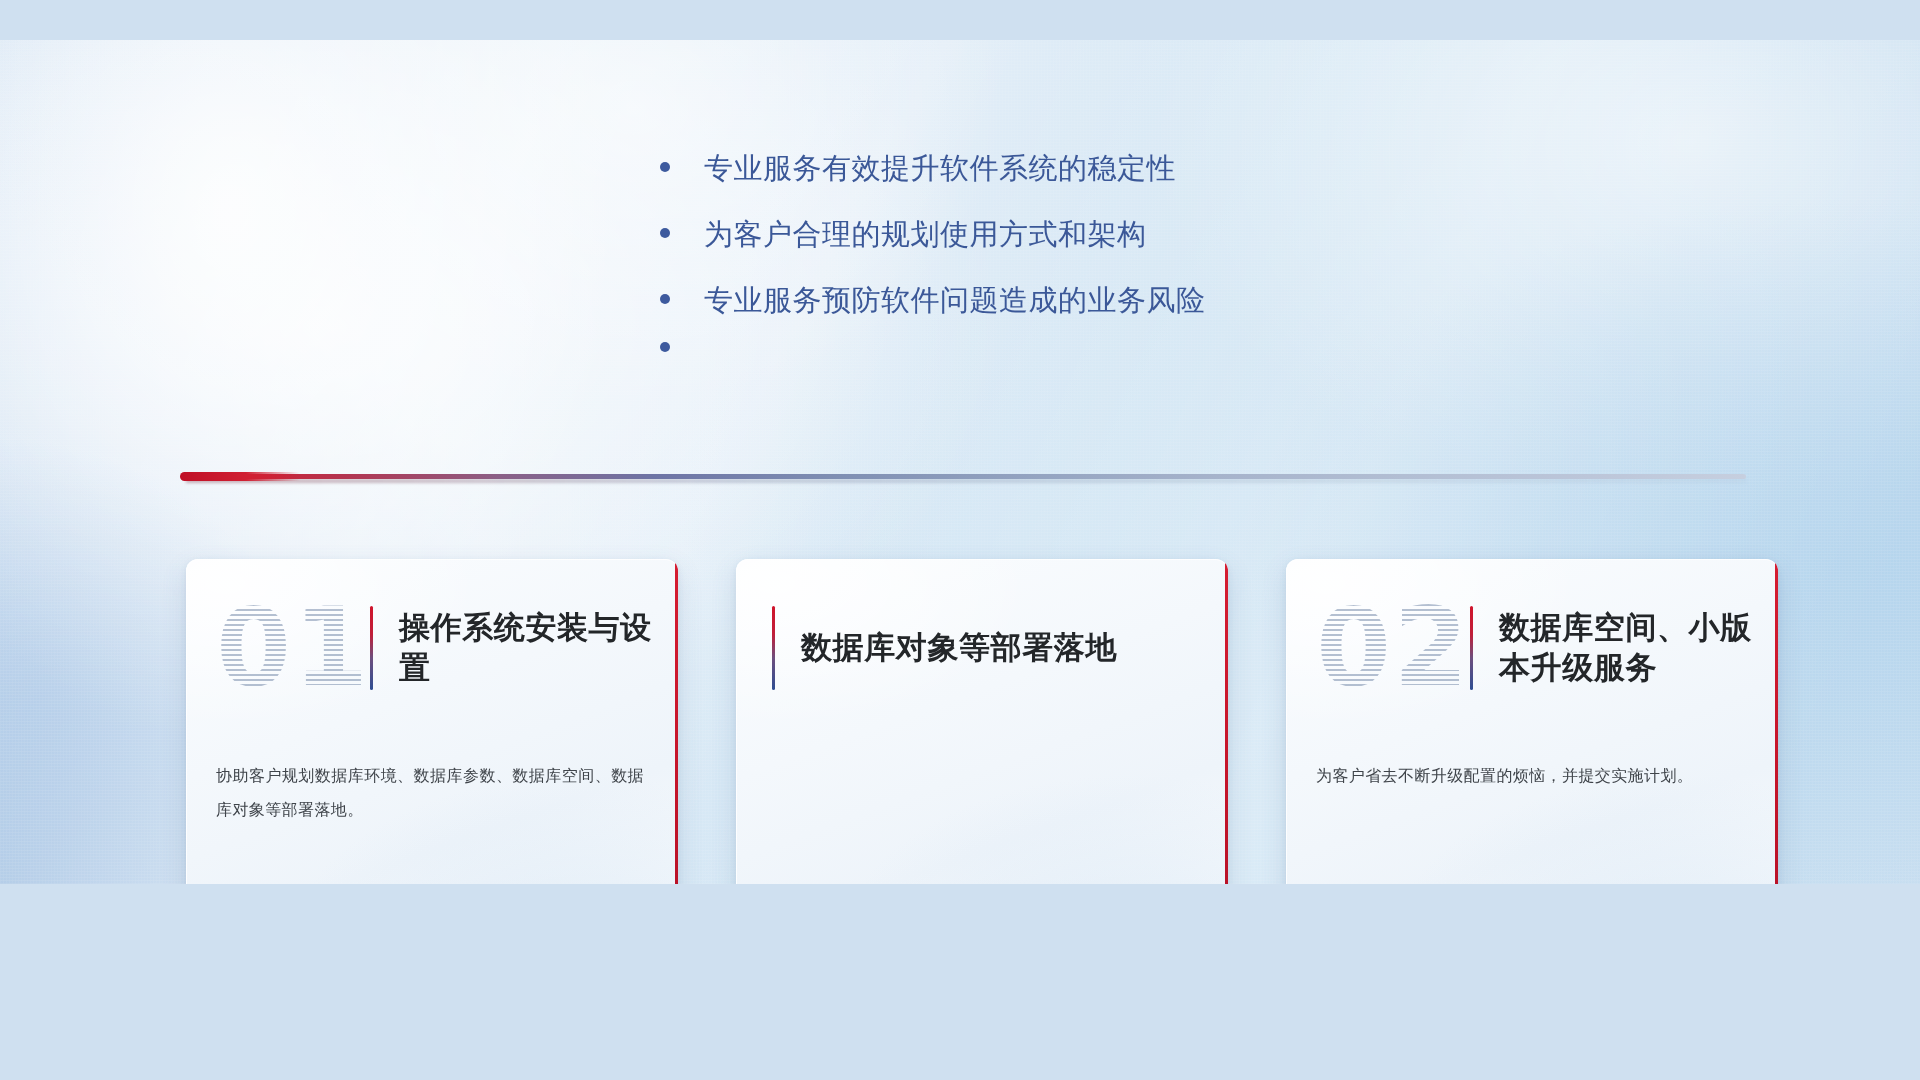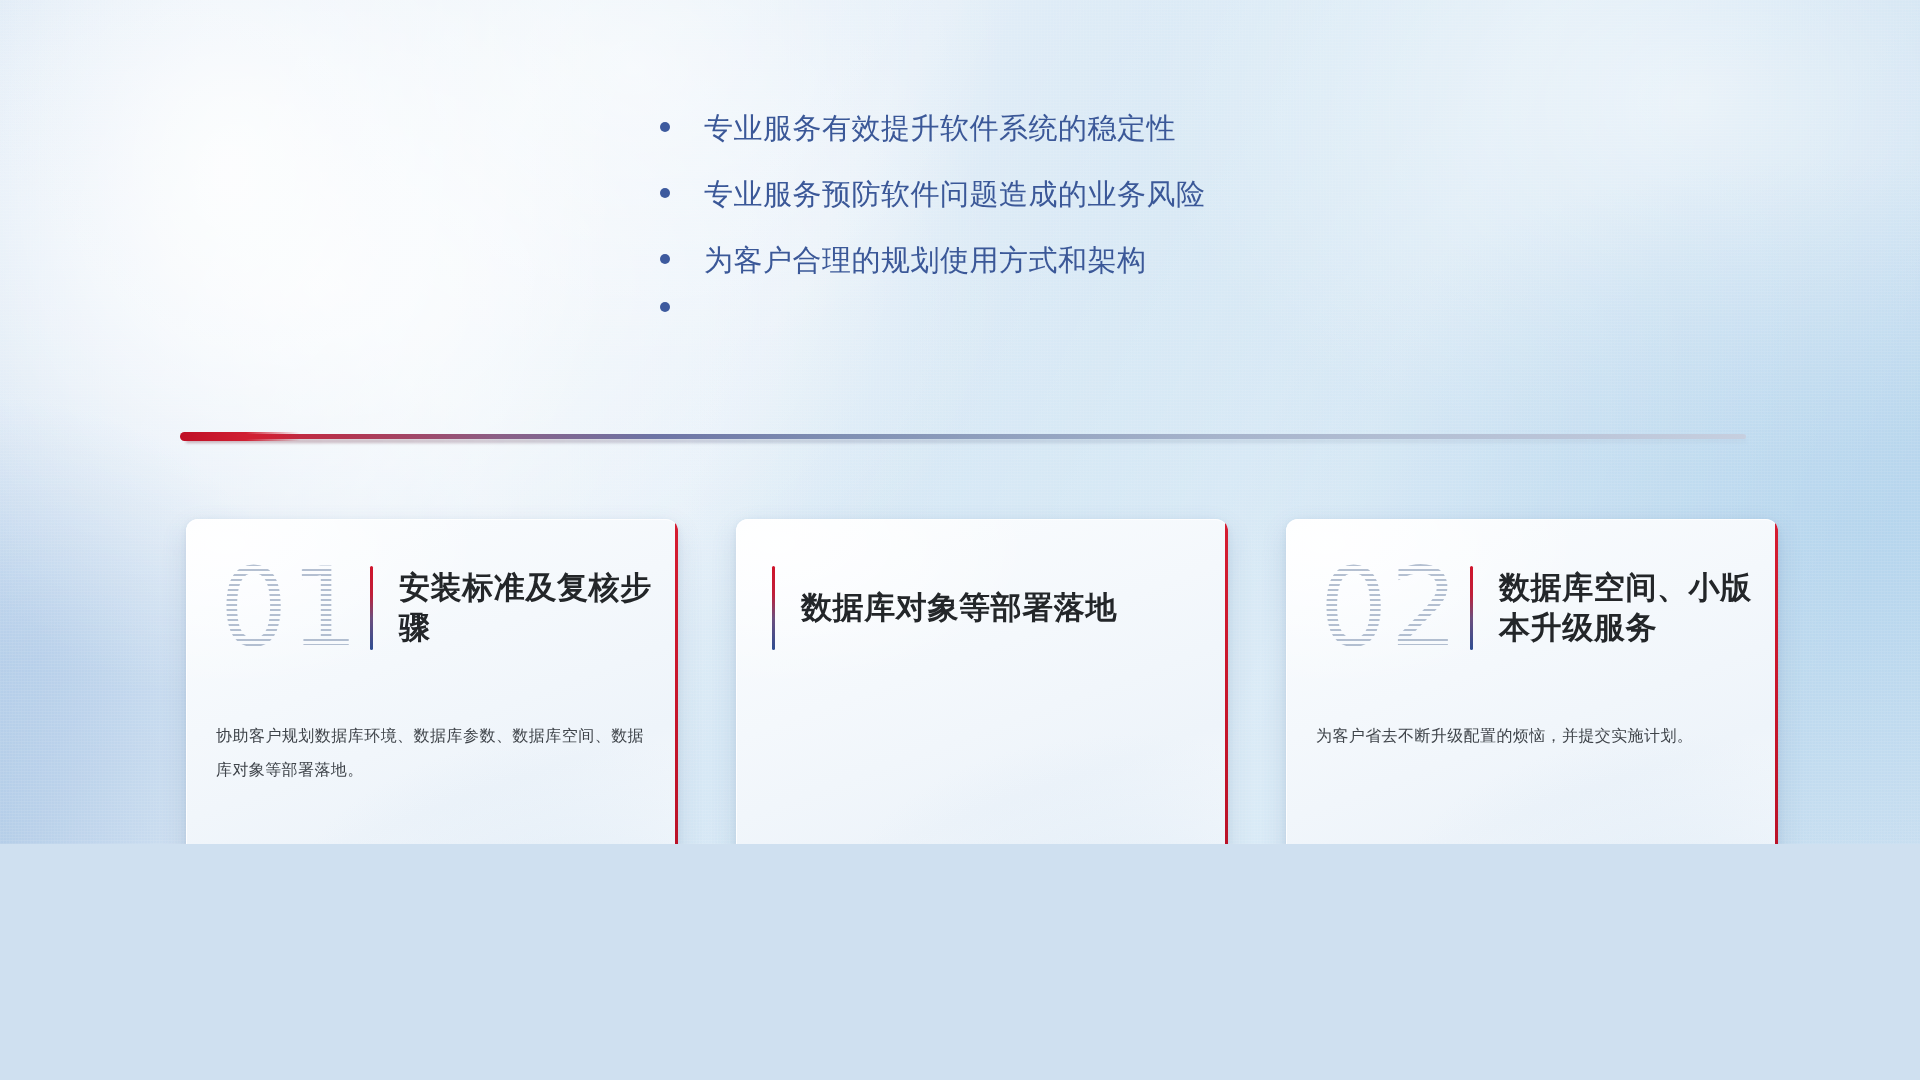--- a/index.html
+++ b/index.html
@@ -12,20 +12,21 @@
 
   
   .stage{
     position:relative;width:1920px;height:844px;overflow:hidden;
     background:
       radial-gradient(1100px 680px at 17% 34%, rgba(255,255,255,.72) 0%, rgba(255,255,255,0) 62%),
       radial-gradient(900px 620px at 88% 12%, rgba(255,255,255,.60) 0%, rgba(255,255,255,0) 60%),
       radial-gradient(1300px 900px at 64% 96%, rgba(205,228,244,.85) 0%, rgba(205,228,244,0) 65%),
       radial-gradient(700px 900px at 2% 78%, rgba(150,186,226,.62) 0%, rgba(150,186,226,0) 66%),
       linear-gradient(118deg,#cddff1 0%,#d8e8f5 22%,#e3eef8 40%,#cfe4f3 58%,#bcd8ee 76%,#c9def0 100%);
+    margin-top: 40px;
   }
   .bg-wash{position:absolute;inset:0;pointer-events:none;}
   .wash-a{
     background:
       radial-gradient(560px 760px at 12% 20%, rgba(255,255,255,.85), rgba(255,255,255,0) 70%),
       radial-gradient(520px 420px at 33% 8%, rgba(255,255,255,.55), rgba(255,255,255,0) 72%);
   }
   .wash-b{
     background:
       radial-gradient(860px 520px at 96% 62%, rgba(175,210,236,.75), rgba(175,210,236,0) 70%),
@@ -113,21 +114,21 @@
       radial-gradient(360px 200px at 8% 6%, rgba(255,255,255,.9), rgba(255,255,255,0) 72%);
   }
 
   .card-head{
     position:relative;display:flex;align-items:center;
     height:178px;padding-left:30px;box-sizing:border-box;
   }
   
   .ghost-num{
     position:relative;flex:0 0 auto;width:148px;text-align:center;
-    font-size:108px;font-weight:400;line-height:1;
+    font-size:108px;font-weight:700;line-height:1;
     letter-spacing:2px;
     font-family:"DejaVu Sans","Liberation Sans",sans-serif;
     color:transparent;
     background-image:repeating-linear-gradient(
         180deg,
         rgba(108,130,163,.95) 0px,
         rgba(108,130,163,.95) 2px,
         rgba(255,255,255,0) 2px,
         rgba(255,255,255,0) 5px);
     -webkit-background-clip:text;background-clip:text;
@@ -160,45 +161,45 @@
   <div class="bg-wash wash-c"></div>
   <div class="grain"></div>
 
   <div class="bullets">
     <div class="bullet-row">
       <span class="bullet-dot"></span>
       <span class="bullet-text">专业服务有效提升软件系统的稳定性</span>
     </div>
     <div class="bullet-row">
       <span class="bullet-dot"></span>
+      <span class="bullet-text">为客户合理的规划使用方式和架构</span>
+    </div>
+    <div class="bullet-row">
+      <span class="bullet-dot"></span>
       <span class="bullet-text">专业服务预防软件问题造成的业务风险</span>
-    </div>
-    <div class="bullet-row">
-      <span class="bullet-dot"></span>
-      <span class="bullet-text">为客户合理的规划使用方式和架构</span>
     </div>
     <div class="bullet-row">
       <span class="bullet-dot"></span>
     </div>
   </div>
 
   <div class="divider">
     <div class="shade"></div>
     <div class="bar"></div>
     <div class="tip"></div>
   </div>
 
   <div class="cards">
 
     <div class="card">
       <div class="card-sheen"></div>
       <div class="card-head">
         <div class="ghost-num">01</div>
         <div class="head-rule"></div>
-        <div class="card-title">安装标准及复核步骤</div>
+        <div class="card-title">操作系统安装与设置</div>
       </div>
       <div class="card-body">协助客户规划数据库环境、数据库参数、数据库空间、数据库对象等部署落地。</div>
     </div>
 
     <div class="card">
       <div class="card-sheen"></div>
       <div class="card-head">
         <div class="head-rule"></div>
         <div class="card-title">数据库对象等部署落地</div>
       </div>

